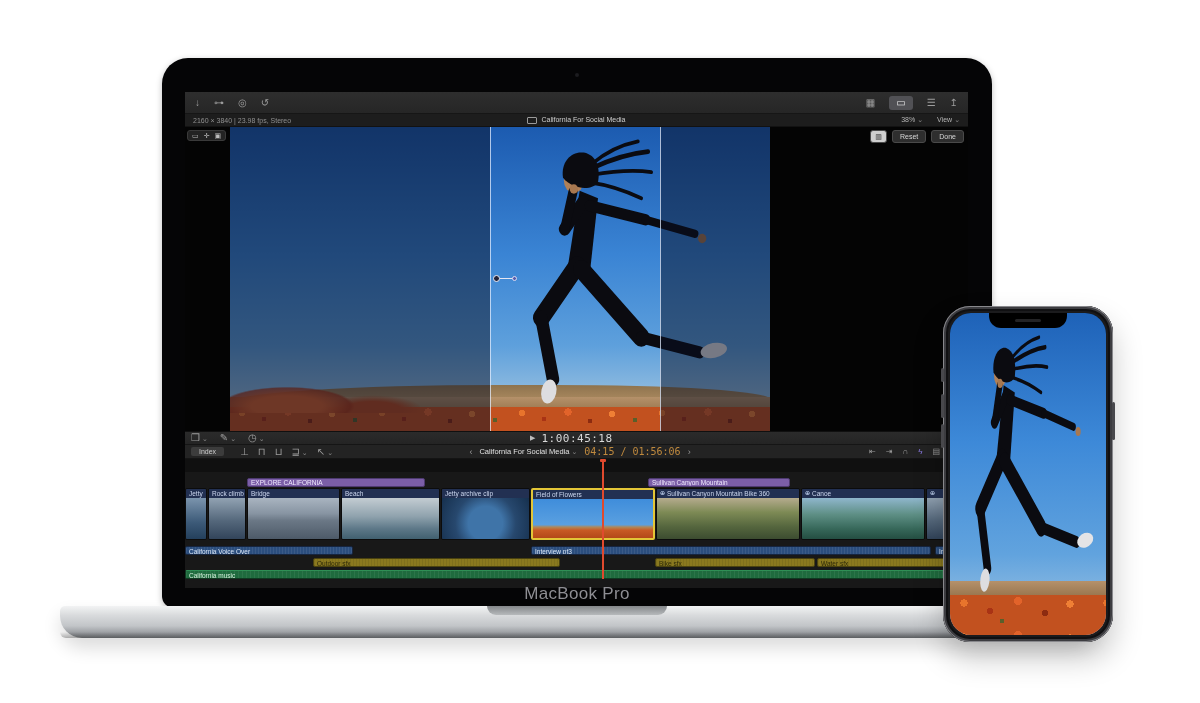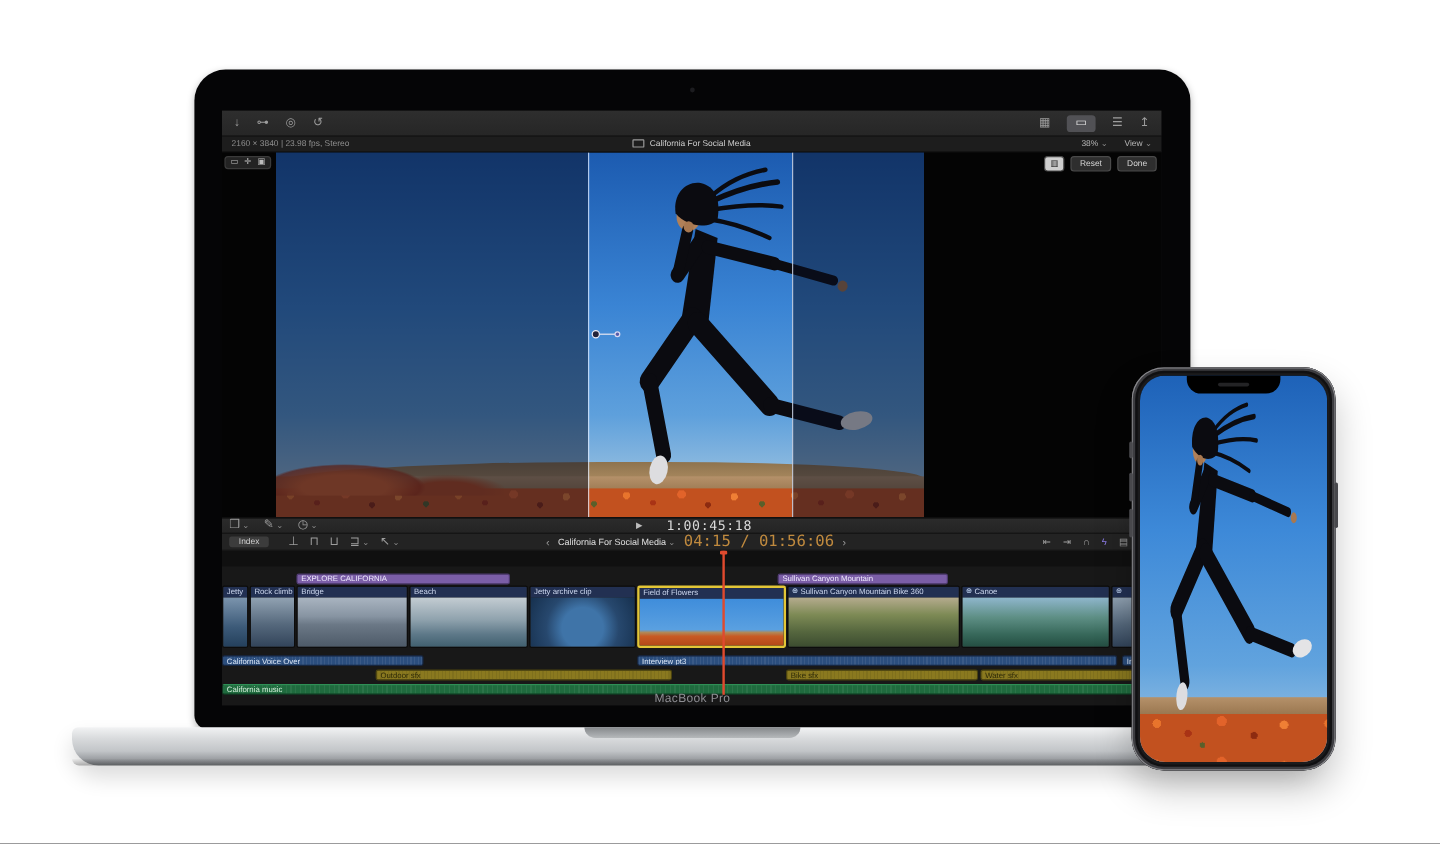--- a/index.html
+++ b/index.html
@@ -3,21 +3,21 @@
 <meta charset="utf-8">
 <style>
   html,body{margin:0;padding:0;}
   body{width:1200px;height:703px;background:#ffffff;font-family:"Liberation Sans",sans-serif;overflow:hidden;position:relative;}
   .stage{position:absolute;inset:0;}
 
   
   .bezel{position:absolute;left:162px;top:58px;width:830px;height:550px;background:#050506;border-radius:26px 26px 12px 12px;box-shadow:0 2px 6px rgba(0,0,0,.25);}
   .camera{position:absolute;top:15px;left:50%;width:4px;height:4px;border-radius:50%;background:#1c1c1f;transform:translateX(-50%);}
   .screen{position:absolute;left:23px;top:34px;width:783px;height:496px;background:#101010;overflow:hidden;}
-  .bezel-label{position:absolute;left:0;right:0;bottom:20px;text-align:center;color:#8e8e93;font-size:10px;letter-spacing:.3px;}
+  .bezel-label{position:absolute;left:0;right:0;bottom:4px;text-align:center;color:#8e8e93;font-size:17px;letter-spacing:.3px;}
   .base{position:absolute;left:60px;top:606px;width:1035px;height:32px;background:linear-gradient(180deg,#f2f3f4 0%,#d8dadc 30%,#c2c5c8 62%,#96999d 86%,#7e8184 100%);border-radius:5px 5px 22px 22px;box-shadow:0 10px 18px rgba(0,0,0,.14);}
   .base-notch{position:absolute;left:427px;top:0;width:180px;height:9px;background:linear-gradient(180deg,#84878a,#b6b9bb);border-radius:0 0 12px 12px;}
   .base-lip{position:absolute;left:0;right:0;bottom:0;height:6px;border-radius:0 0 22px 22px;background:linear-gradient(180deg,rgba(0,0,0,0),rgba(0,0,0,.28));}
 
   
   .fcp{position:absolute;inset:0;font-size:8px;color:#b8b8b8;}
   .row{position:absolute;left:0;right:0;}
   .fcp-toolbar{top:0;height:22px;background:linear-gradient(#2e2e2e,#262626);border-bottom:1px solid #161616;display:flex;align-items:center;justify-content:space-between;padding:0 10px;box-sizing:border-box;}
   .icon-group{display:flex;align-items:center;gap:14px;}
   .icon{color:#9d9d9d;font-size:10px;line-height:1;cursor:default;}
@@ -46,31 +46,31 @@
   .handle .c1{position:absolute;left:0;top:0;width:7px;height:7px;border:1px solid #ececf6;border-radius:50%;background:#23233a;box-sizing:border-box;}
   .handle .c2{position:absolute;right:0;top:1px;width:5px;height:5px;border:1px solid #d8d8f0;border-radius:50%;background:rgba(90,80,160,.8);box-sizing:border-box;}
   .crop-modes{position:absolute;left:2px;top:3px;display:flex;gap:1px;background:#232323;border:1px solid #3a3a3a;border-radius:3px;padding:1px 2px;}
   .crop-modes .icon{font-size:7px;padding:0 2px;color:#bdbdbd;}
   .viewer-actions{position:absolute;right:4px;top:3px;display:flex;gap:5px;align-items:center;}
   .vbtn{background:#2e2e2e;border:1px solid #4a4a4a;color:#d6d6d6;font-size:7px;border-radius:3px;padding:1px 7px;line-height:1.3;}
   .vbtn.lit{background:#cfcfcf;color:#1c1c1c;padding:1px 4px;}
 
   .viewer-bar{top:339px;height:14px;background:linear-gradient(#2b2b2b,#242424);border-top:1px solid #101010;border-bottom:1px solid #151515;display:flex;align-items:center;padding:0 6px;box-sizing:border-box;}
   .vb-left{display:flex;gap:12px;align-items:center;}
-  .vb-time{position:absolute;left:345px;display:flex;align-items:center;gap:20px;color:#cfcfcf;}
+  .vb-time{position:absolute;left:345px;display:flex;align-items:center;gap:6px;color:#cfcfcf;}
   .vb-time .tc{font-family:"DejaVu Sans Mono",monospace;font-size:11px;letter-spacing:.5px;color:#d9d9d9;}
   .vb-time .play{font-size:7px;color:#bdbdbd;}
 
   .tl-toolbar{top:353px;height:14px;background:#232323;border-bottom:1px solid #141414;display:flex;align-items:center;padding:0 6px;box-sizing:border-box;}
   .index-btn{background:#3c3c3c;border-radius:2px;color:#cfcfcf;font-size:7px;padding:1px 8px;margin-right:16px;}
   .edit-icons{display:flex;gap:9px;}
   .tl-center{position:absolute;left:300px;width:190px;display:flex;align-items:center;justify-content:center;gap:7px;}
   .tl-center .nav{color:#9a9a9a;font-size:9px;}
   .tl-center .pname{color:#e0e0e0;font-size:7.5px;white-space:nowrap;}
-  .tl-center .ptime{color:#c08a3e;font-size:13px;font-family:"DejaVu Sans Mono",monospace;white-space:nowrap;}
+  .tl-center .ptime{color:#c08a3e;font-size:10px;font-family:"DejaVu Sans Mono",monospace;white-space:nowrap;}
   .tl-right{position:absolute;right:28px;display:flex;gap:10px;}
   .tl-right .icon{font-size:8px;}
   .icon.purple{color:#8d7ce8;}
 
   .ruler{top:367px;height:13px;background:#1a1a1a;border-bottom:1px solid #111;font-size:6.5px;color:#707070;font-family:"DejaVu Sans Mono",monospace;}
   .tick{position:absolute;top:3px;white-space:nowrap;}
 
   .tracks{top:380px;height:116px;background:#181818;overflow:hidden;}
   .titlebar{position:absolute;top:6px;height:9px;background:#7b5ea7;border:1px solid #4e3a70;border-radius:2px;color:#f0eaff;font-size:6.5px;line-height:8px;padding:0 3px;box-sizing:border-box;white-space:nowrap;overflow:hidden;}
   .vclip{position:absolute;top:16px;height:52px;background:#222;border-radius:2px;overflow:hidden;border:1px solid #0c0c0c;box-sizing:border-box;}

